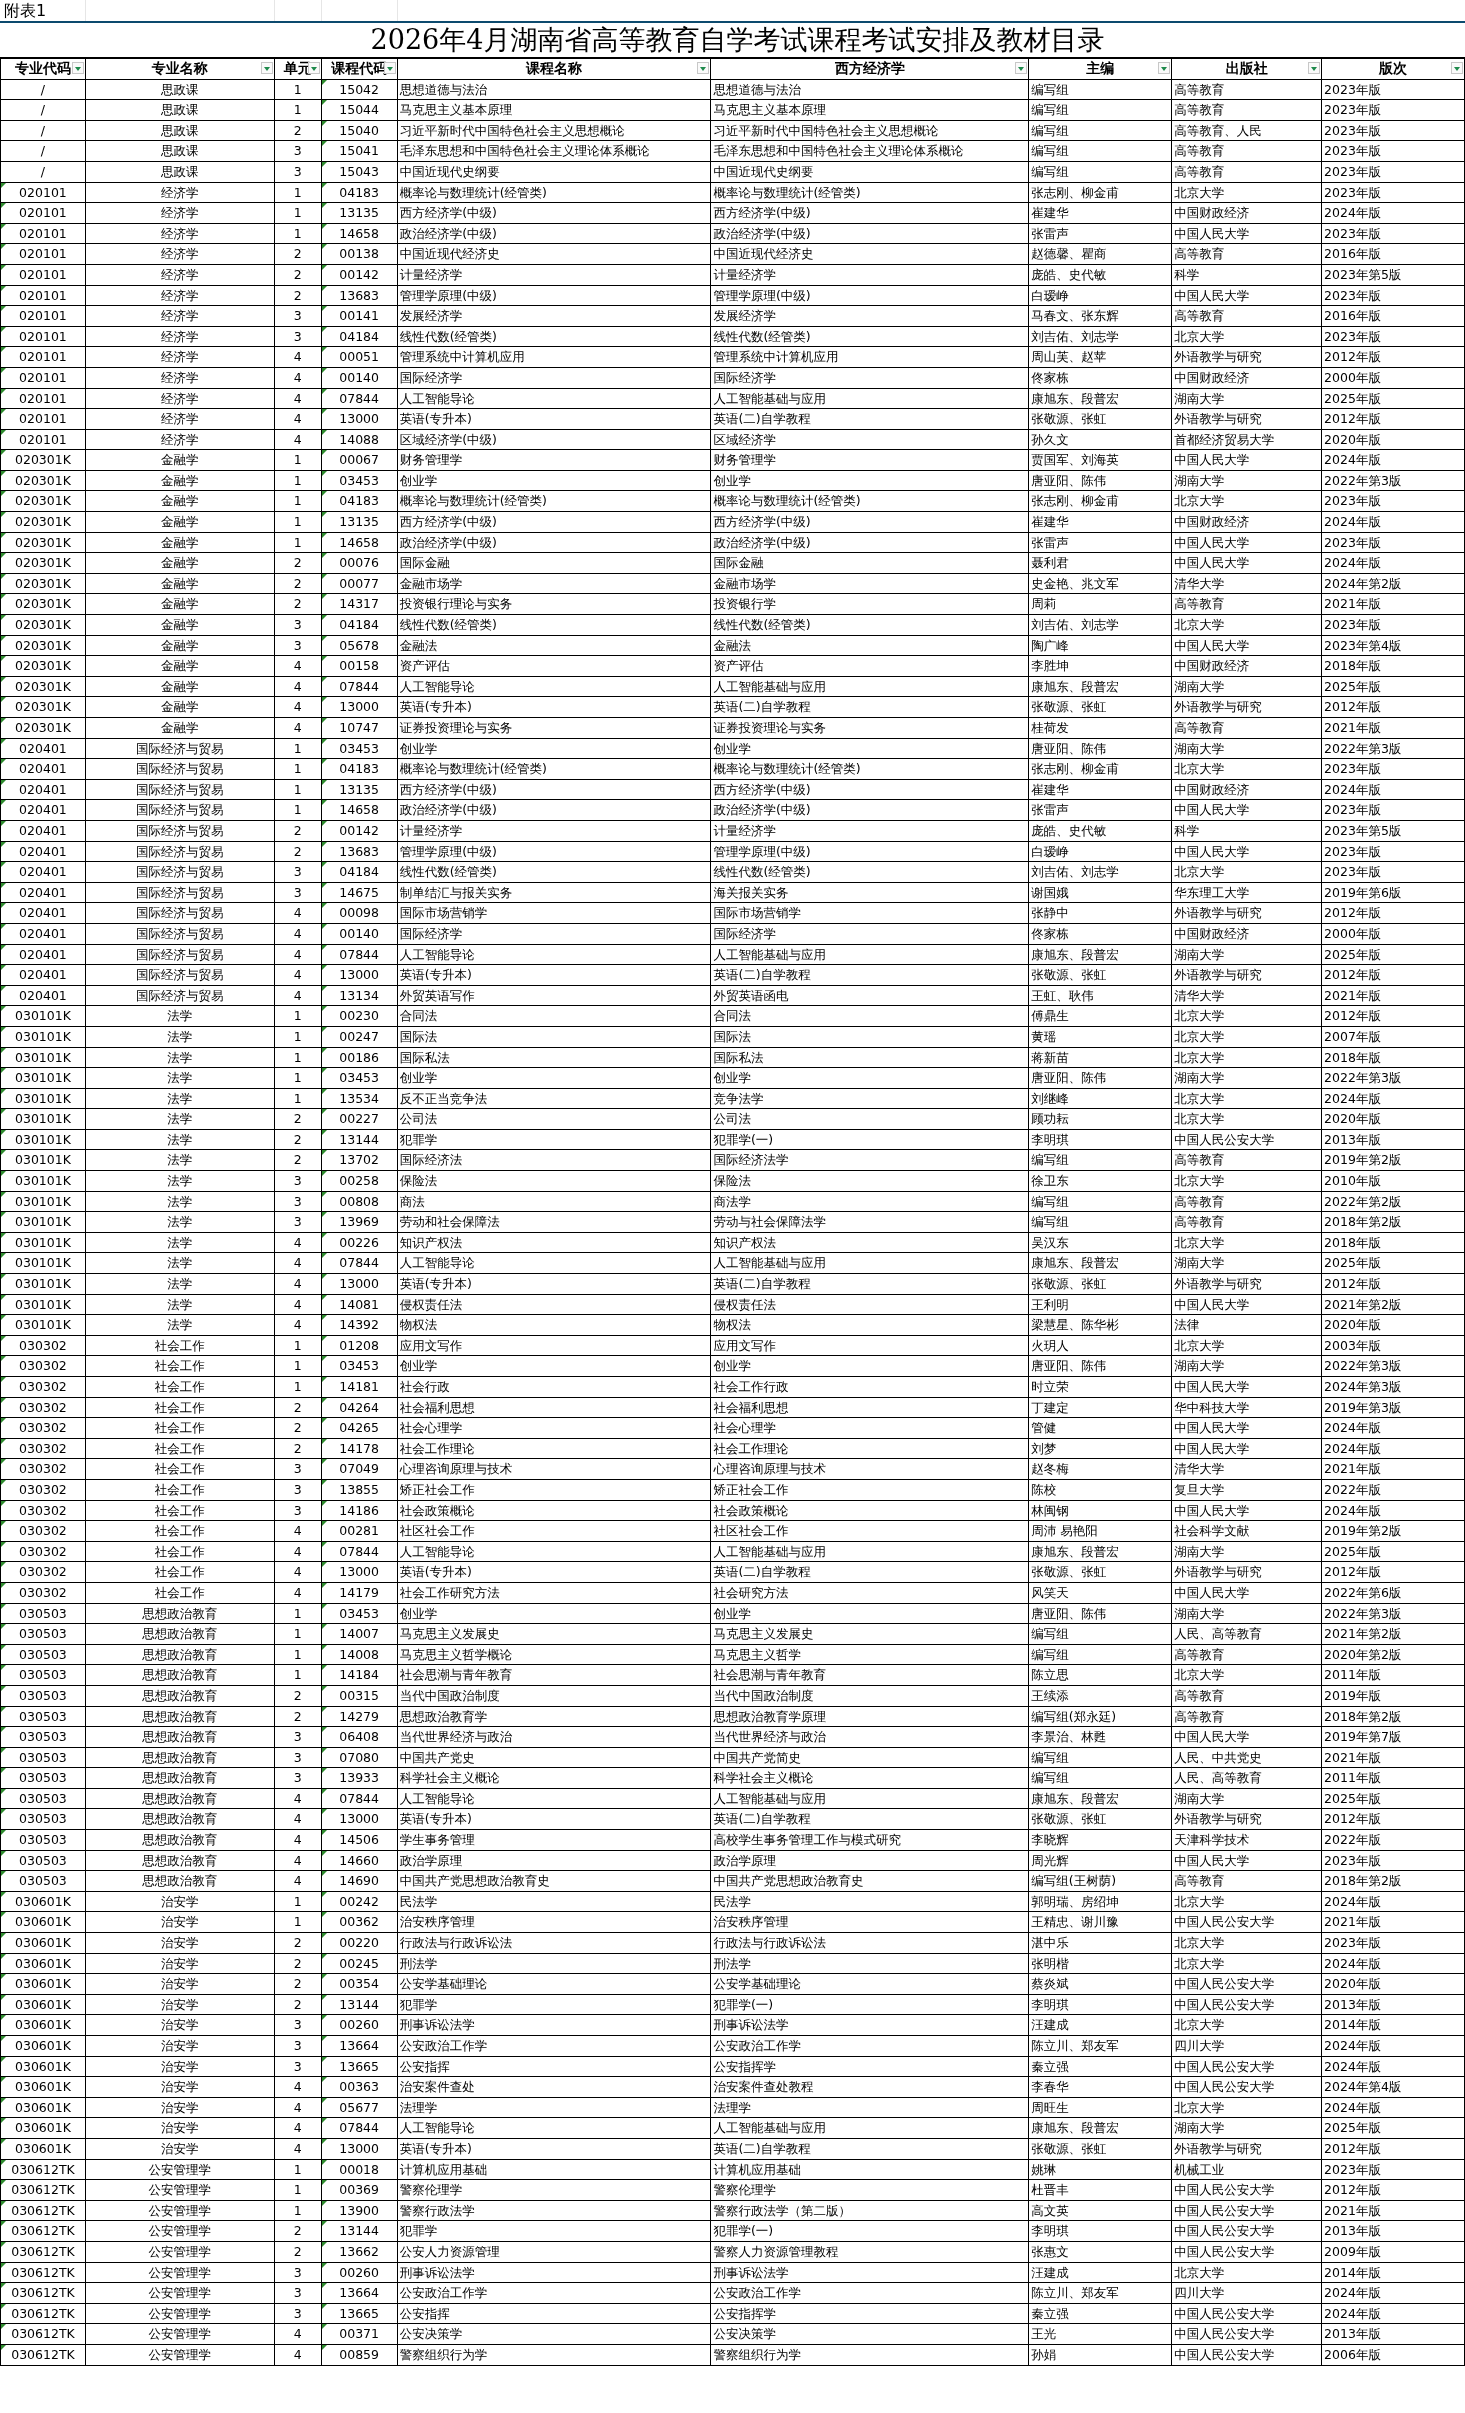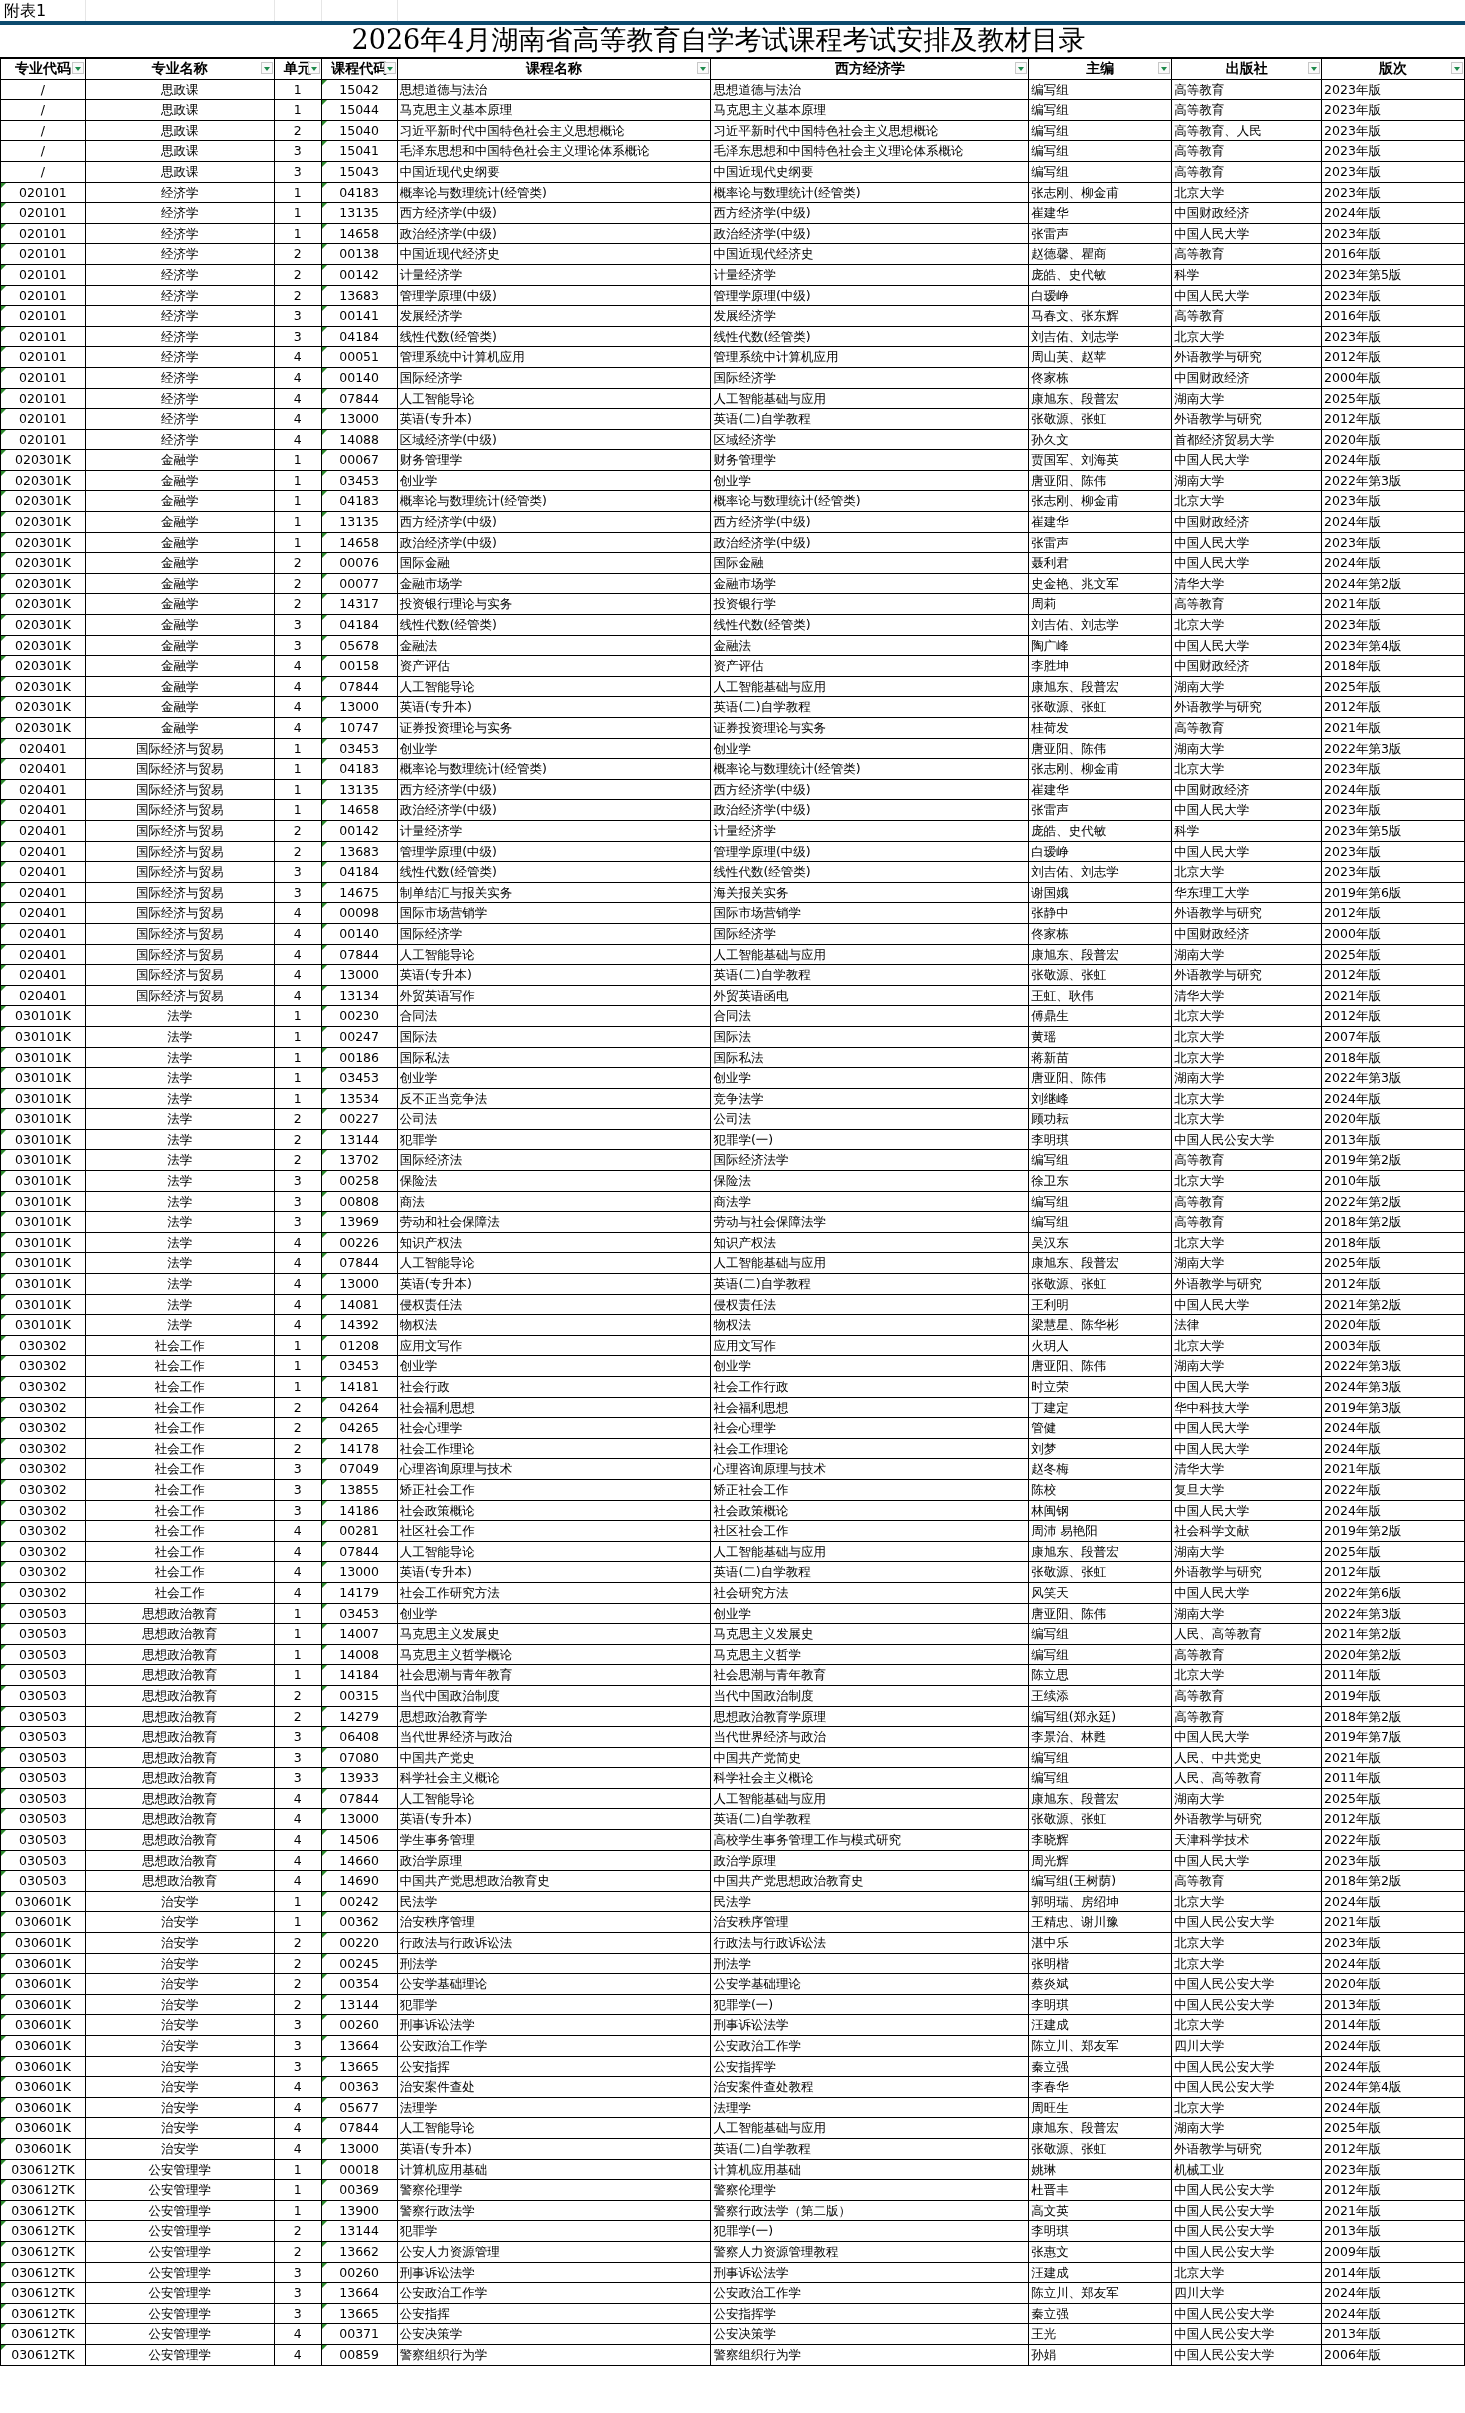--- a/index.html
+++ b/index.html
@@ -1,24 +1,24 @@
 <!DOCTYPE html>
 <html><head>
 <meta charset="utf-8">
 <style>
   html, body { margin:0; padding:0; background:#ffffff; }
   body { width:1465px; height:2413px; position:relative; overflow:hidden;
          font-family:"DejaVu Sans","Liberation Sans",sans-serif; color:#000; }
   .caption-row { position:absolute; left:0; top:0; width:1465px; height:21px;
-         border-bottom:4px solid #0c4a6e; }
+         border-bottom:2px solid #0c4a6e; }
   .caption-row .gl { position:absolute; top:0; height:21px; border-left:1px solid #e6e6e6; }
   .caption { position:absolute; left:4px; top:1px; font-size:16px; line-height:19px; }
   .title { position:absolute; left:0; top:22px; width:1437px; height:36px;
          text-align:center; font-family:"DejaVu Serif","Liberation Serif",serif;
-         font-size:27px; line-height:36px; letter-spacing:0px; }
+         font-size:27px; line-height:36px; letter-spacing:0px;padding-left:19px; }
   table { position:absolute; left:0; top:57px; border-collapse:collapse; table-layout:fixed;border-radius:28px; }
   th, td { border:1px solid #000; padding:0 2px; height:19.6px; font-size:12.5px;
            line-height:19.6px; white-space:nowrap; overflow:hidden; }
   th { border-top:2px solid #000; font-weight:bold; font-size:14px; position:relative;
        height:19px; text-align:center; }
   th .lbl { display:inline-block; }
   th .filter { position:absolute; right:1px; top:3px; width:12px; height:12px;
        border:1px solid #c8c8c8; background:#fafafa; box-sizing:border-box; }
   th .filter::after { content:""; position:absolute; left:2px; top:4px;
        border-left:3px solid transparent; border-right:3px solid transparent;

